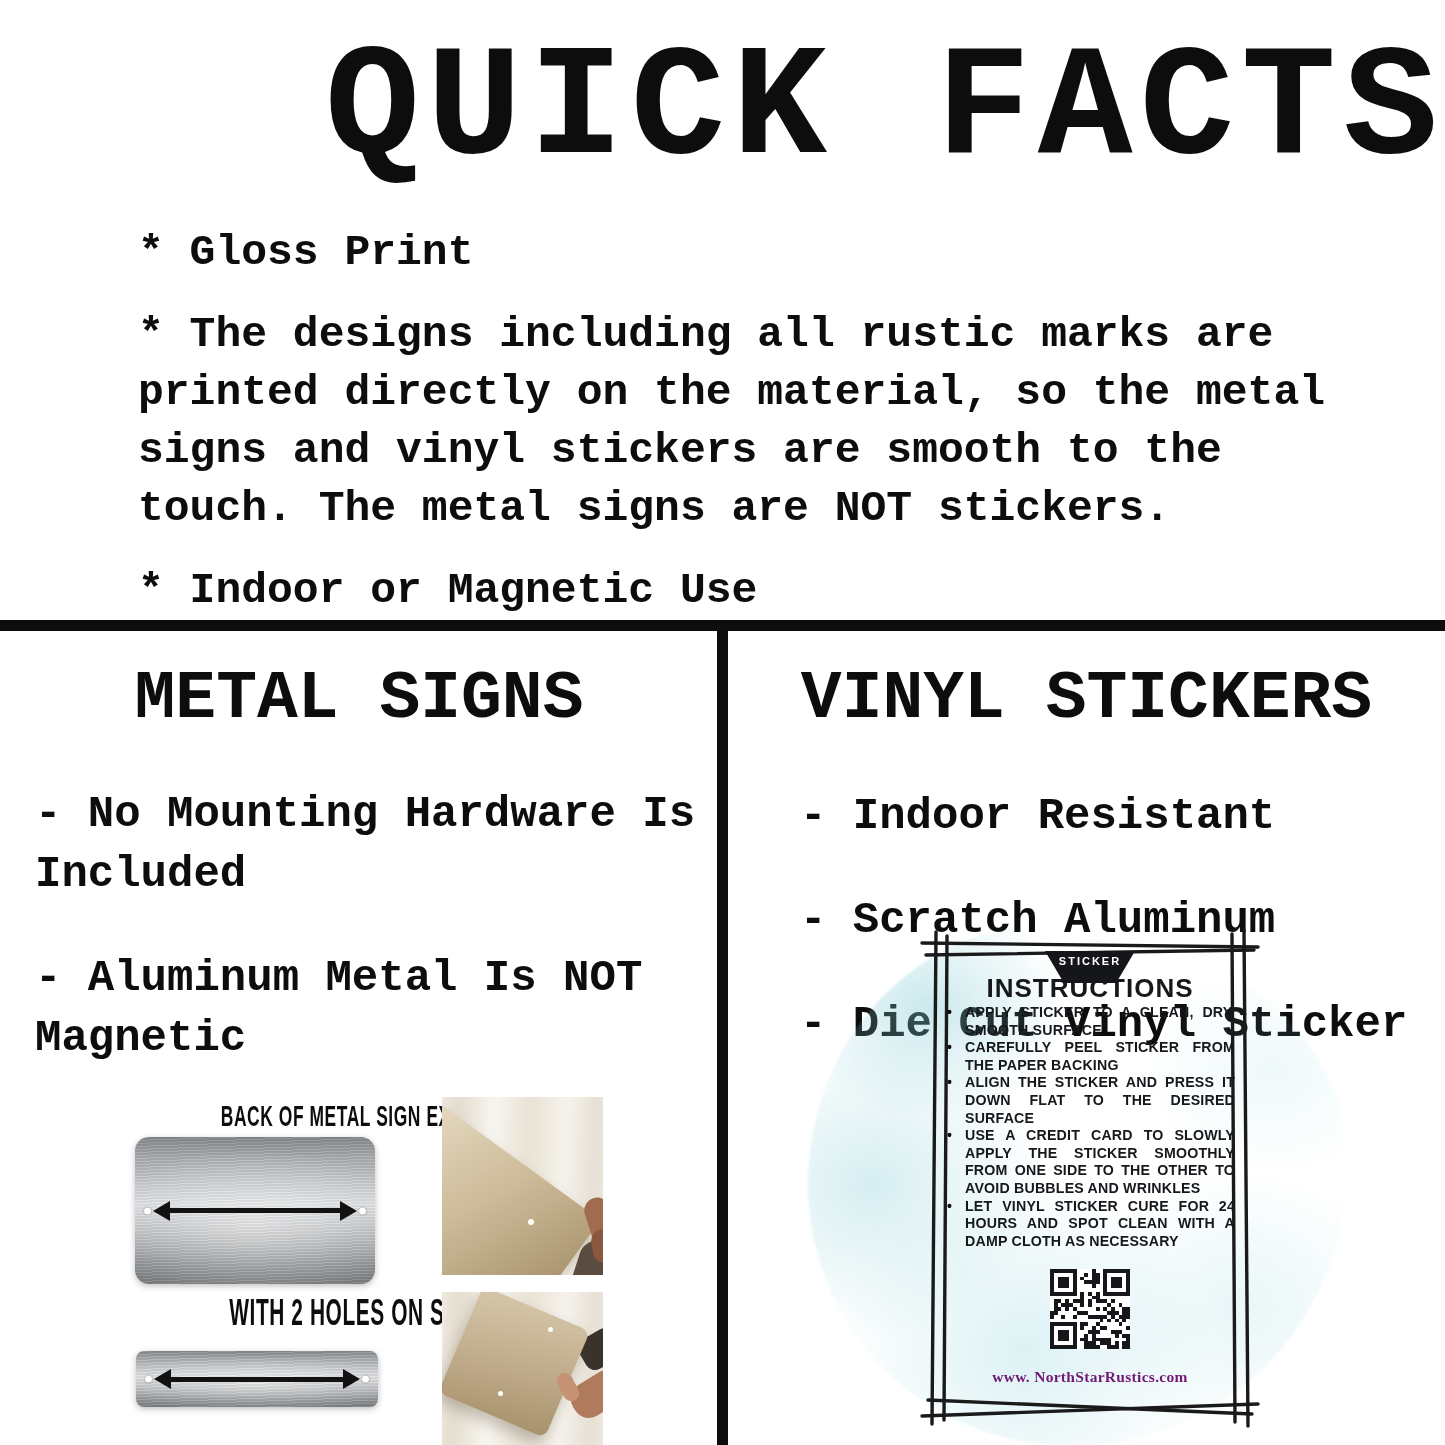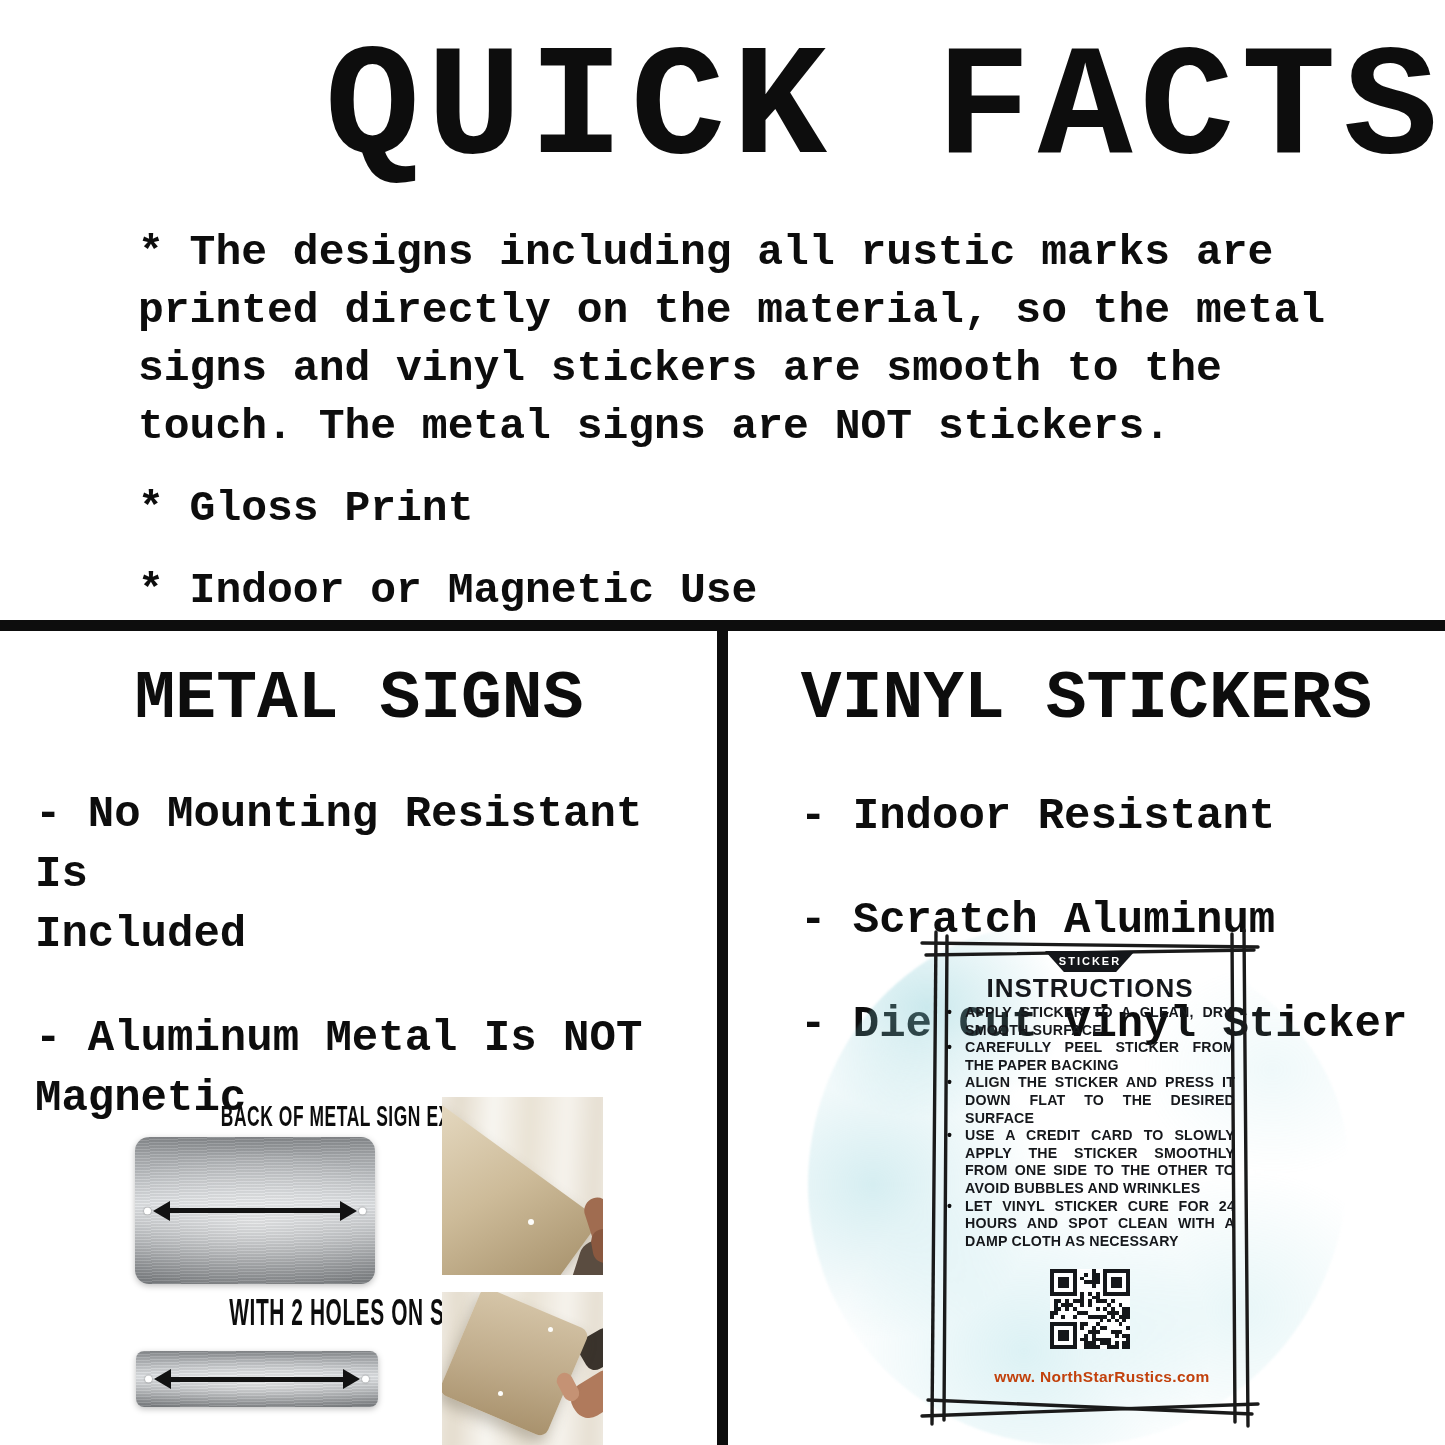--- a/index.html
+++ b/index.html
@@ -123,21 +123,21 @@
     border-radius:45% 55% 50% 48% / 50% 46% 54% 50%;
     filter:blur(1px);
   }
 
   
   .card{left:930px;top:938px;width:320px;height:480px;
     font-family:"Liberation Sans","DejaVu Sans",sans-serif;}
   .card-frame{position:absolute;left:-10px;top:-10px;}
   .card-tab{
     position:absolute;left:50%;top:13px;transform:translateX(-50%);
-    width:90px;height:21px;background:#14161a;
+    width:90px;height:32px;background:#14161a;
     clip-path:polygon(0% 0%,100% 0%,79% 100%,21% 100%);
     text-align:center;z-index:3;
   }
   .card-tab span{
     color:#ffffff;font-size:11px;font-weight:700;letter-spacing:2px;
     line-height:20px;display:inline-block;
   }
   .card-heading{
     position:absolute;left:0;top:35px;width:100%;text-align:center;
     font-size:26px;font-weight:900;letter-spacing:1px;color:#16181c;z-index:2;
@@ -149,45 +149,45 @@
   .inst-list li{display:flex;margin:0;}
   .inst-dot{width:18px;flex:0 0 18px;font-size:14px;font-weight:900;line-height:17.6px;}
   .inst-text{
     flex:1;text-align:justify;
     font-size:14.2px;font-weight:700;line-height:17.6px;letter-spacing:.2px;
     color:#16181c;
   }
   .qr{position:absolute;left:50%;top:331px;transform:translateX(-50%);
     width:80px;height:80px;background:#fff;z-index:2;}
   .card-site{
-    position:absolute;left:12px;top:430px;width:100%;text-align:center;
-    font-size:15.5px;font-weight:800;letter-spacing:.3px;color:#c2410c;z-index:2;
+    position:absolute;left:0;top:430px;width:100%;text-align:center;
+    font-size:15.5px;font-weight:800;letter-spacing:.3px;color:#701a75;z-index:2;font-family:Liberation Serif, serif;
   }
 </style>
 </head>
 <body>
 
 <div class="abs page-title">QUICK FACTS</div>
 
 <div class="abs facts">
+  <p class="fact">* Gloss Print</p>
   <p class="fact">* The designs including all rustic marks are
 printed directly on the material, so the metal
 signs and vinyl stickers are smooth to the
 touch. The metal signs are NOT stickers.</p>
-  <p class="fact">* Gloss Print</p>
   <p class="fact">* Indoor or Magnetic Use</p>
 </div>
 
 <div class="abs h-divider"></div>
 <div class="abs v-divider"></div>
 
 <div class="abs col-heading metal-heading">METAL SIGNS</div>
 
 <div class="abs metal-list">
-  <p class="feature">- No Mounting Resistant Is
+  <p class="feature">- No Mounting Hardware Is
 Included</p>
   <p class="feature">- Aluminum Metal Is NOT
 Magnetic</p>
 </div>
 
 <div class="abs cond-label back-label">
   <span>BACK OF METAL SIGN EXAMPLES</span>
 </div>
 
 <div class="abs metal sign-back">

